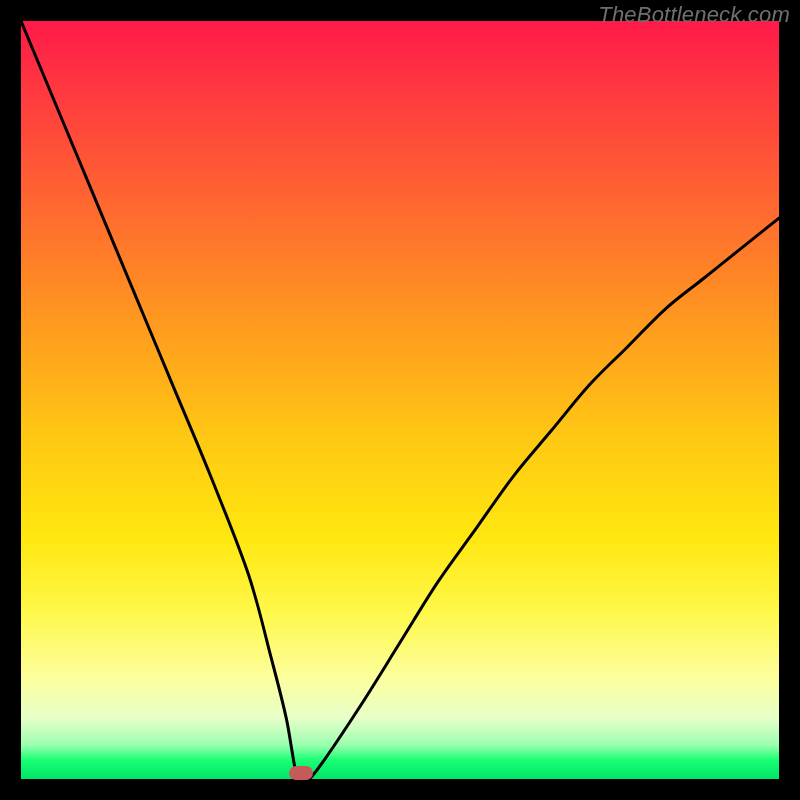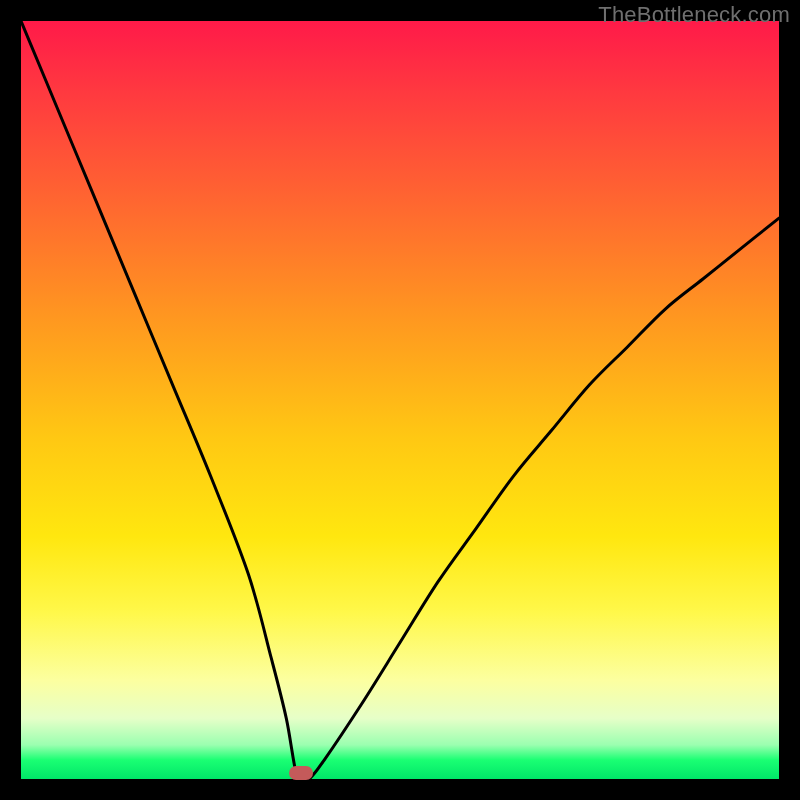--- a/index.html
+++ b/index.html
@@ -34,20 +34,21 @@
   }
   .watermark {
     position: absolute;
     top: 2px;
     right: 10px;
     color: #6f6f6f;
     font-size: 22px;
     font-weight: 500;
     letter-spacing: 0.2px;
     font-family: Arial, Helvetica, sans-serif;
+    font-style: italic;
   }
   svg.curve {
     position: absolute;
     left: 0;
     top: 0;
     width: 758px;
     height: 758px;
   }
   .marker {
     position: absolute;

